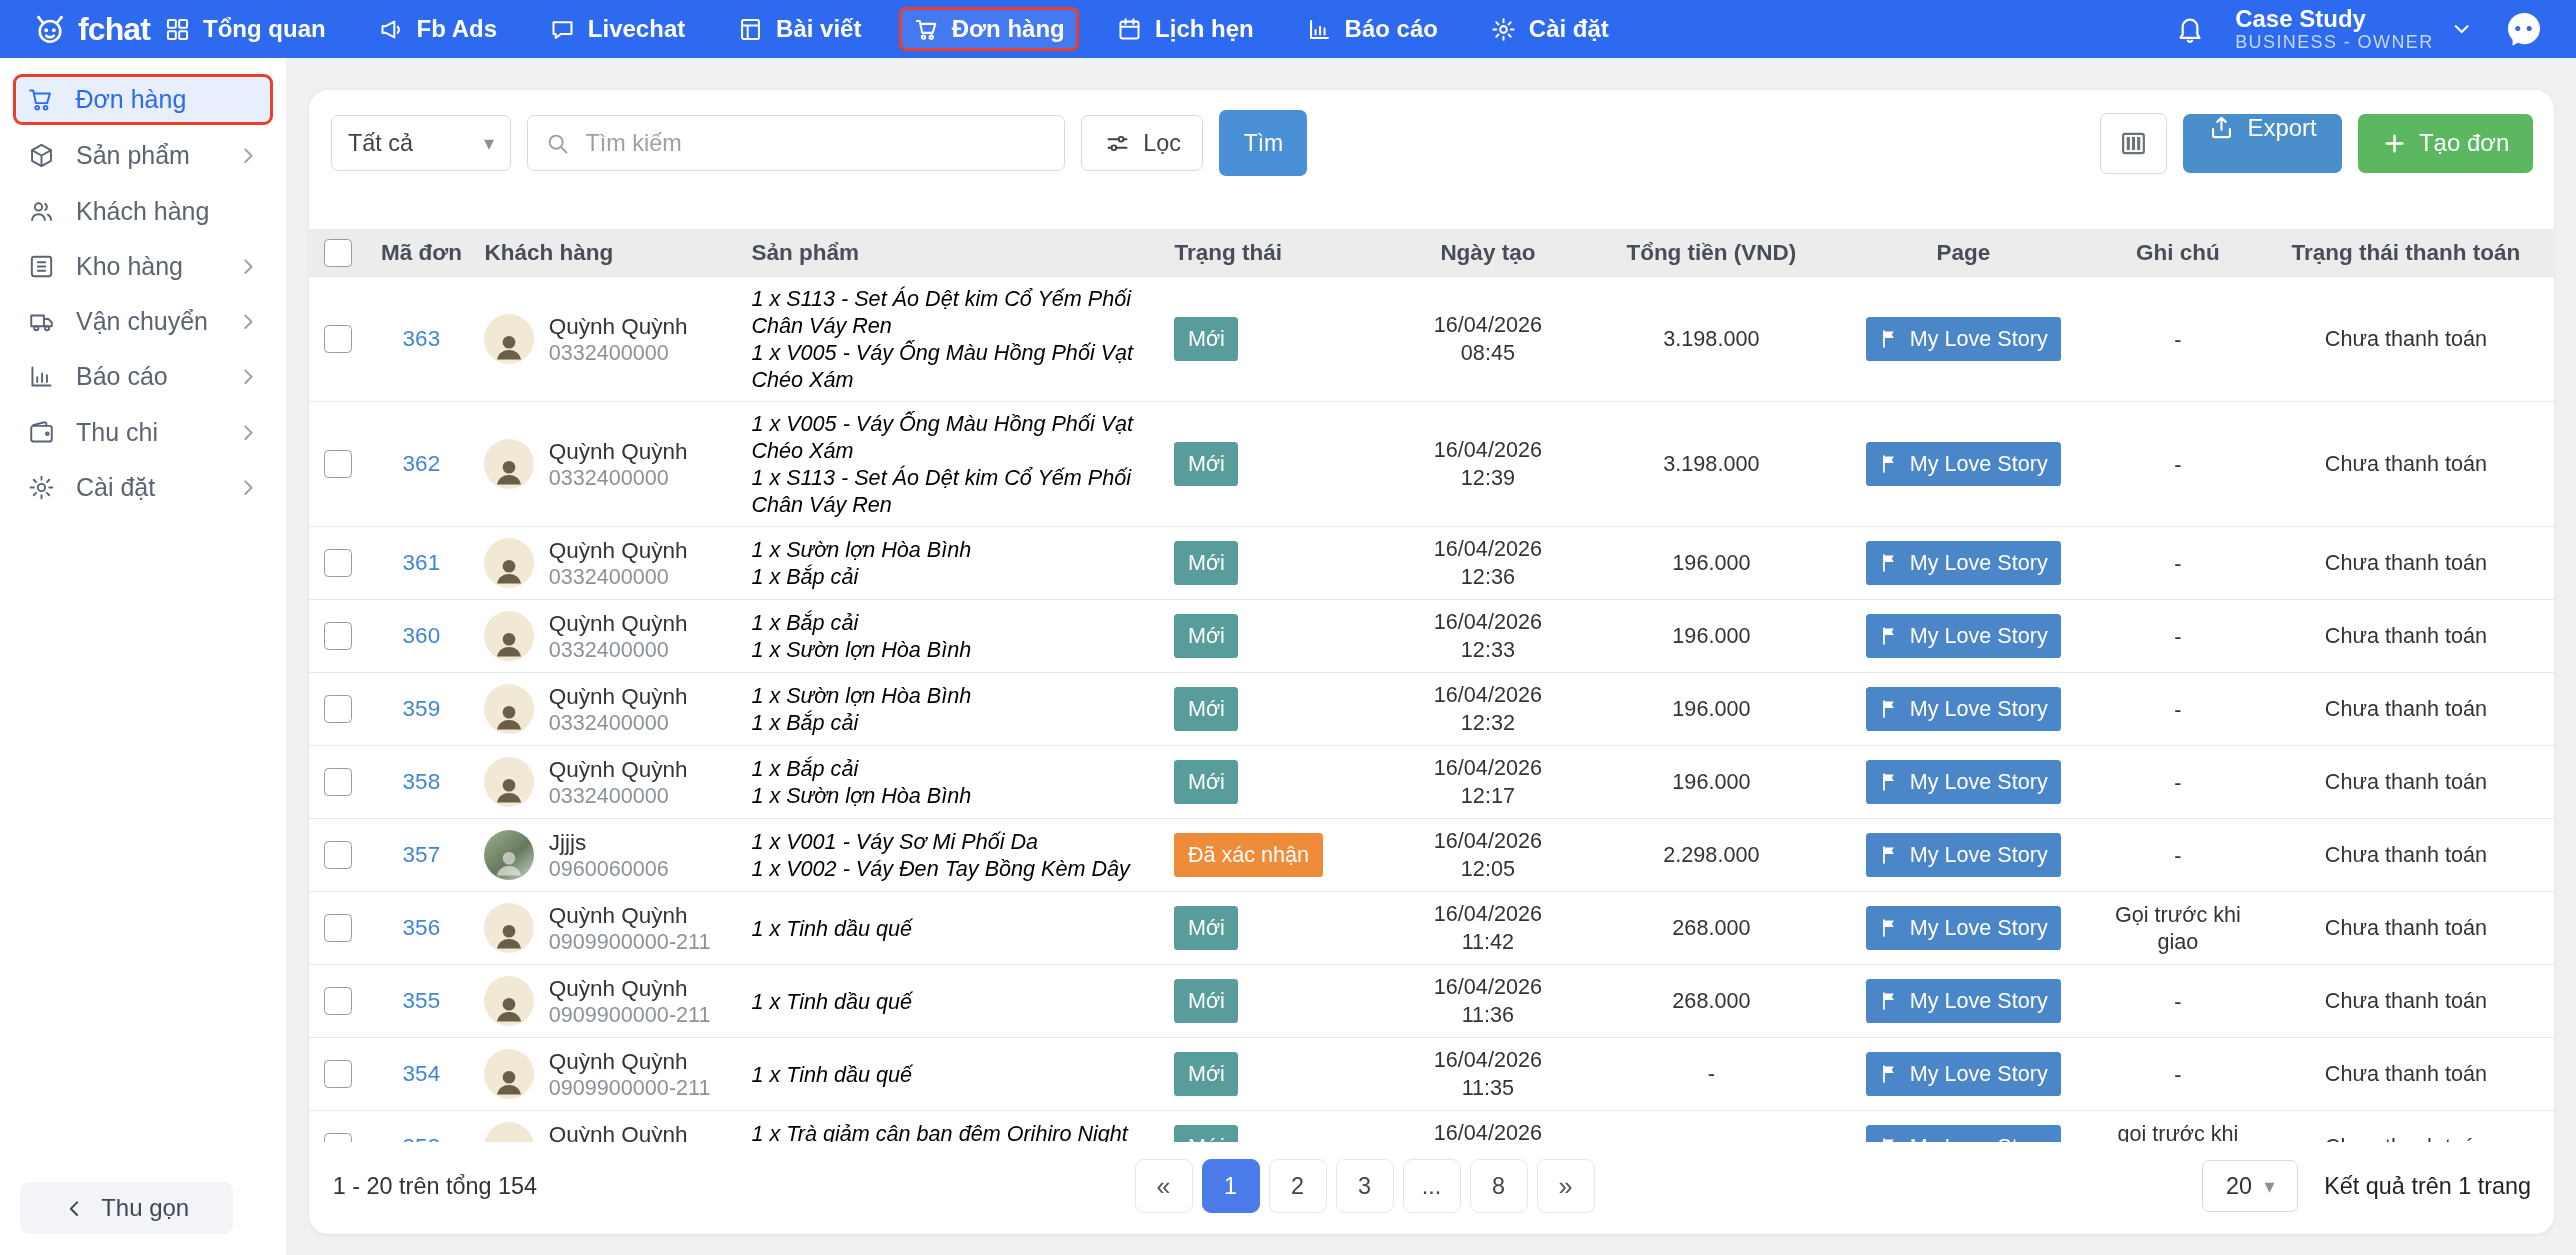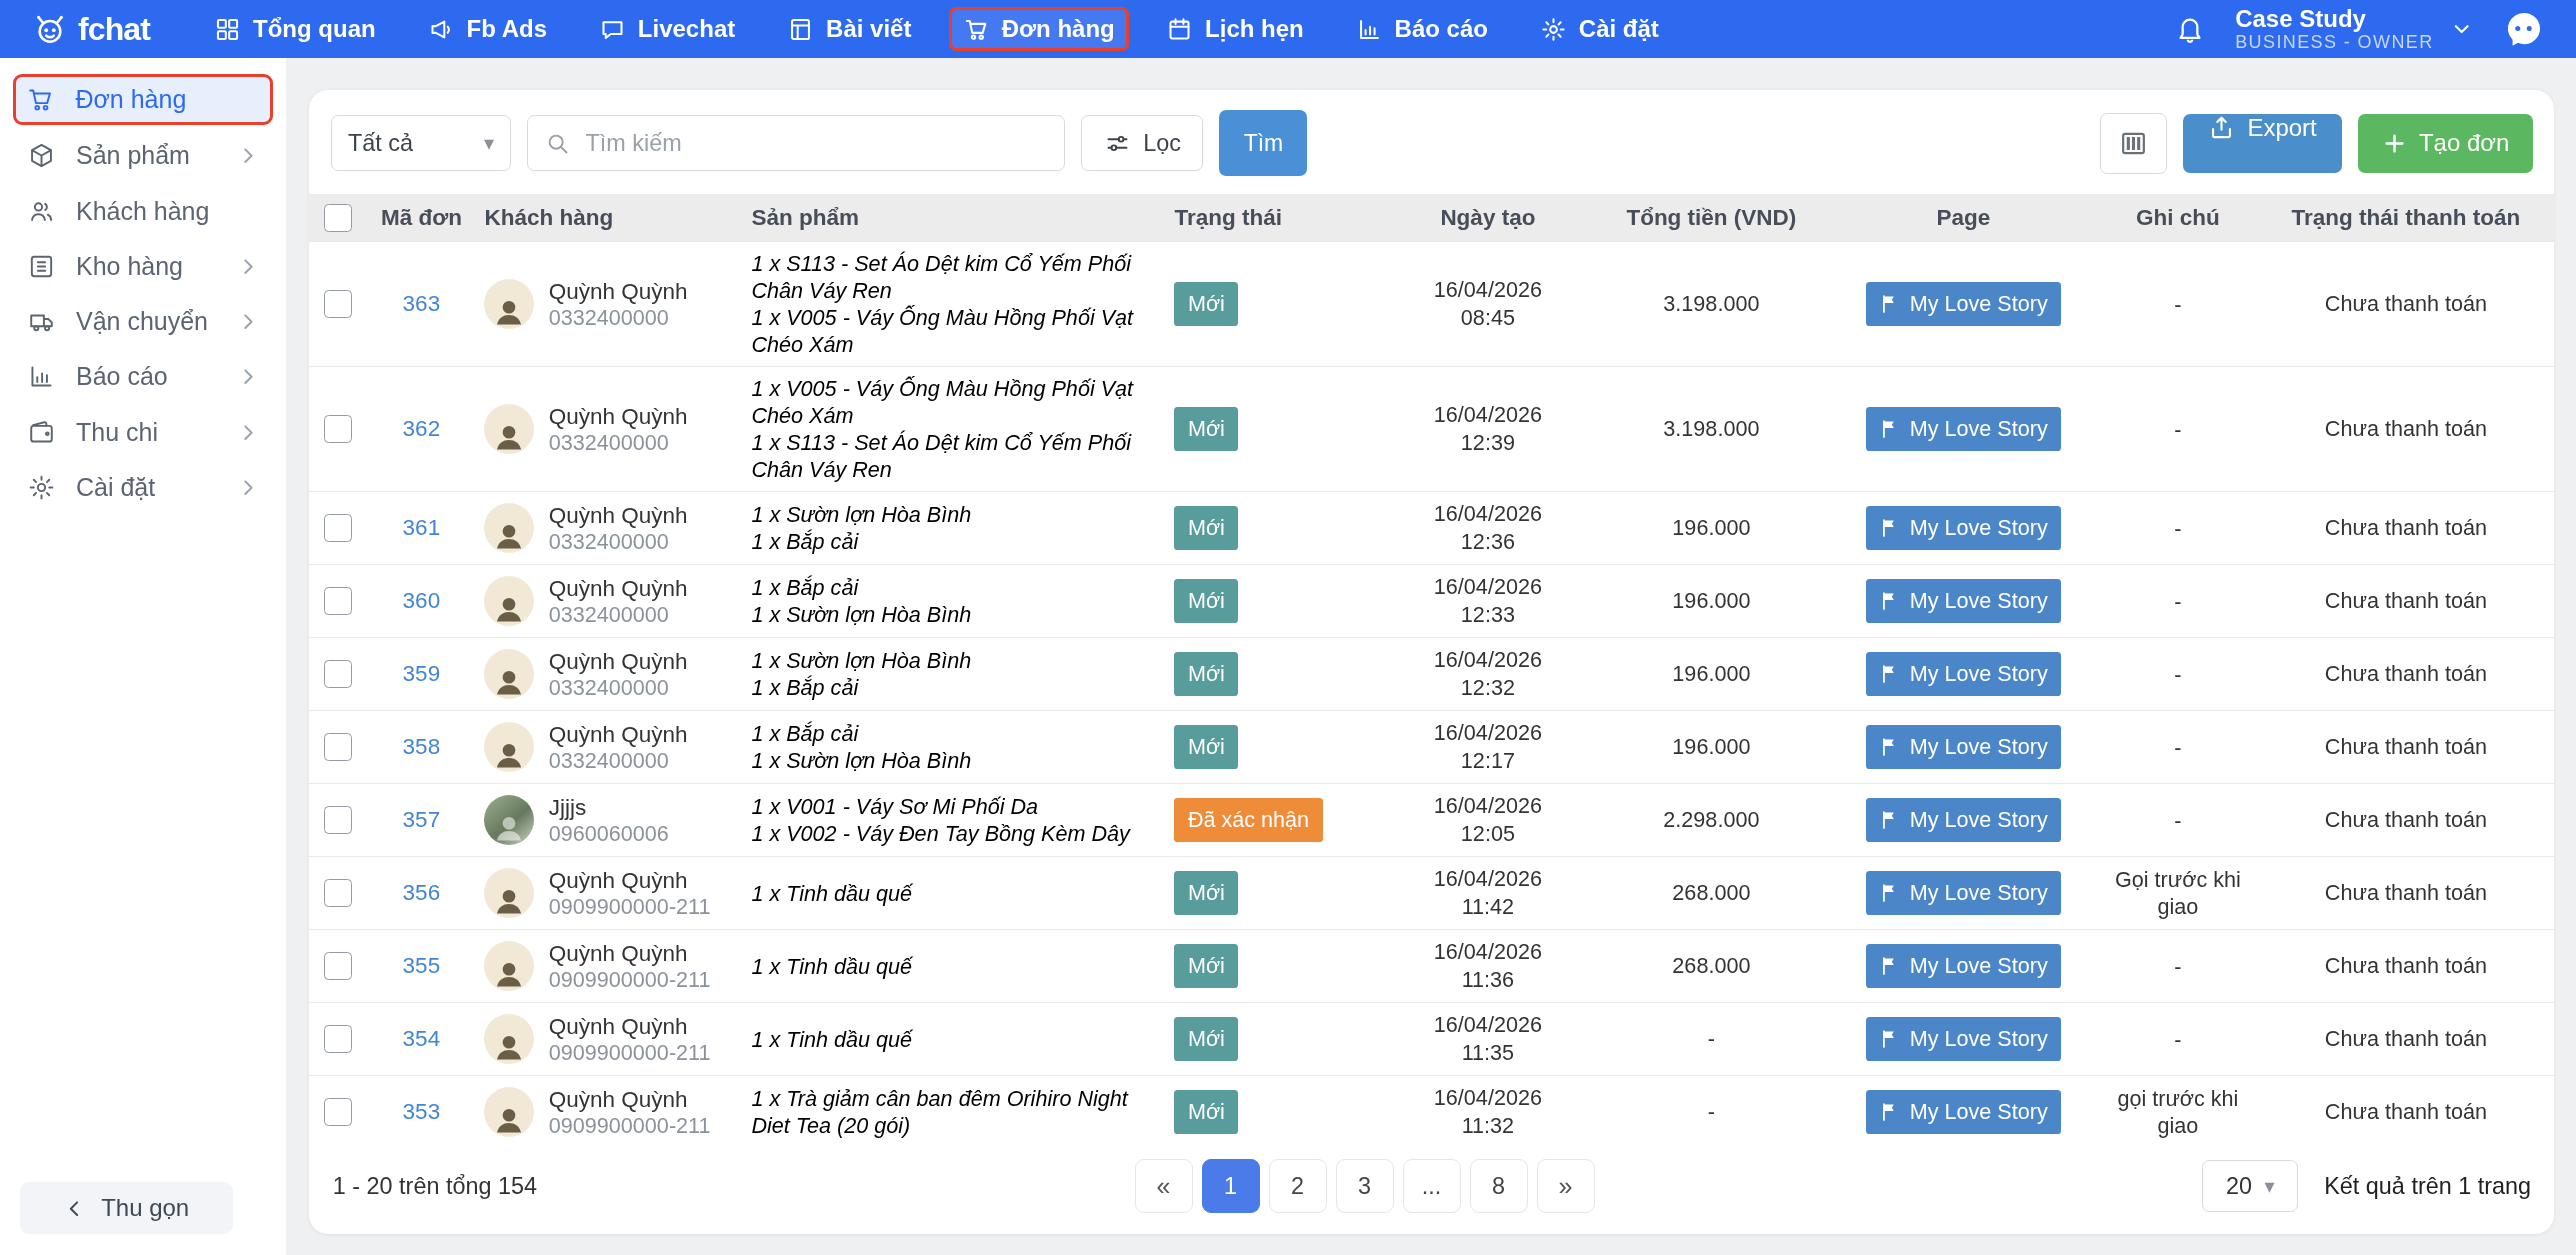--- a/index.html
+++ b/index.html
@@ -7,21 +7,21 @@
     width:2576px;height:1256px;overflow:hidden;
     background:#eef0f2;
     font-family:"Liberation Sans","DejaVu Sans",sans-serif;
     color:#333;
   }
   .icn{display:inline-flex;align-items:center;justify-content:center;flex:none;}
   .icn svg{display:block;}
 
   
   .navbar{height:58px;background:#2d6af0;display:flex;align-items:center;padding:0 31px;color:#fff;}
-  .logo{display:flex;align-items:center;gap:9px;margin-right:50px;cursor:pointer;}
+  .logo{display:flex;align-items:center;gap:9px;cursor:pointer;}
   .logo-text{font-size:32px;font-weight:bold;letter-spacing:-0.9px;}
   .nav-menu{display:flex;align-items:center;gap:23.4px;height:100%;}
   .nav-item{display:flex;align-items:center;gap:11.7px;font-size:24px;font-weight:600;padding:9px 14.4px;border-radius:7.2px;cursor:pointer;white-space:nowrap;}
   .nav-item.active{background:#4579f2;border:3.6px solid #e8402e;padding:5.4px 10.8px;}
   .nav-right{margin-left:auto;display:flex;align-items:center;gap:29px;}
   .account{display:flex;align-items:center;gap:16px;cursor:pointer;}
   .account-texts{display:flex;flex-direction:column;align-items:flex-start;line-height:1.15;}
   .account-name{font-size:24px;font-weight:700;}
   .account-role{font-size:18px;color:#c7d6fb;letter-spacing:1.4px;}
 
@@ -47,21 +47,21 @@
   .searchbox input{border:none;outline:none;flex:1;font-size:23.4px;color:#333;font-family:inherit;background:transparent;}
   .searchbox input::placeholder{color:#9aa1ab;}
   .btn-outline{height:54px;border:1.8px solid #d6d9de;border-radius:7.2px;display:flex;align-items:center;gap:12.6px;padding:0 21.6px;font-size:23.4px;color:#3c434d;background:#fff;cursor:pointer;}
   .btn-tim{height:66px;width:88px;background:#4a90d6;color:#fff;border-radius:7.2px;font-size:23px;display:flex;align-items:center;justify-content:center;cursor:pointer;}
   .toolbar-right{margin-left:auto;display:flex;gap:16px;align-items:center;}
   .btn-cols{width:65px;height:59px;border:1.8px solid #d6d9de;border-radius:7.2px;display:flex;align-items:center;justify-content:center;color:#6a7077;background:#fff;cursor:pointer;}
   .btn-export{height:59px;background:#4a8ecb;color:#fff;border-radius:7.2px;font-size:24px;display:flex;gap:12.6px;align-items:flex-start;padding:0 25px;cursor:pointer;}
   .btn-create{height:59px;background:#5cb860;color:#fff;border-radius:7.2px;font-size:24px;display:flex;gap:10.8px;align-items:center;padding:0 23.4px;cursor:pointer;}
 
   
-  .table-wrap{flex:1;overflow:hidden;}
+  .table-wrap{flex:1;overflow:hidden;margin-top:35px;}
   table{width:100%;border-collapse:collapse;table-layout:fixed;}
   thead th{background:#ececec;height:47px;font-size:22.5px;color:#474e59;font-weight:600;padding:0 9px;white-space:nowrap;}
   th.c-left,td.c-left{text-align:left;}
   th.c-center,td.c-center{text-align:center;}
   tbody td{border-top:0.9px solid #e9e9e9;padding:8px 9px;font-size:21.6px;color:#333;vertical-align:middle;}
   .cb{display:inline-block;width:26px;height:26px;border:1.8px solid #959ba4;border-radius:4.5px;background:#fff;cursor:pointer;vertical-align:middle;}
   .order-link{color:#4285d3;font-size:22.5px;text-decoration:none;cursor:pointer;}
   .cust{display:flex;align-items:center;gap:14.4px;}
   .avatar{width:50px;height:50px;border-radius:50%;flex:none;display:flex;align-items:flex-end;justify-content:center;overflow:hidden;}
   .av-mascot{background:#f1e8d5;color:#6b5e46;}

